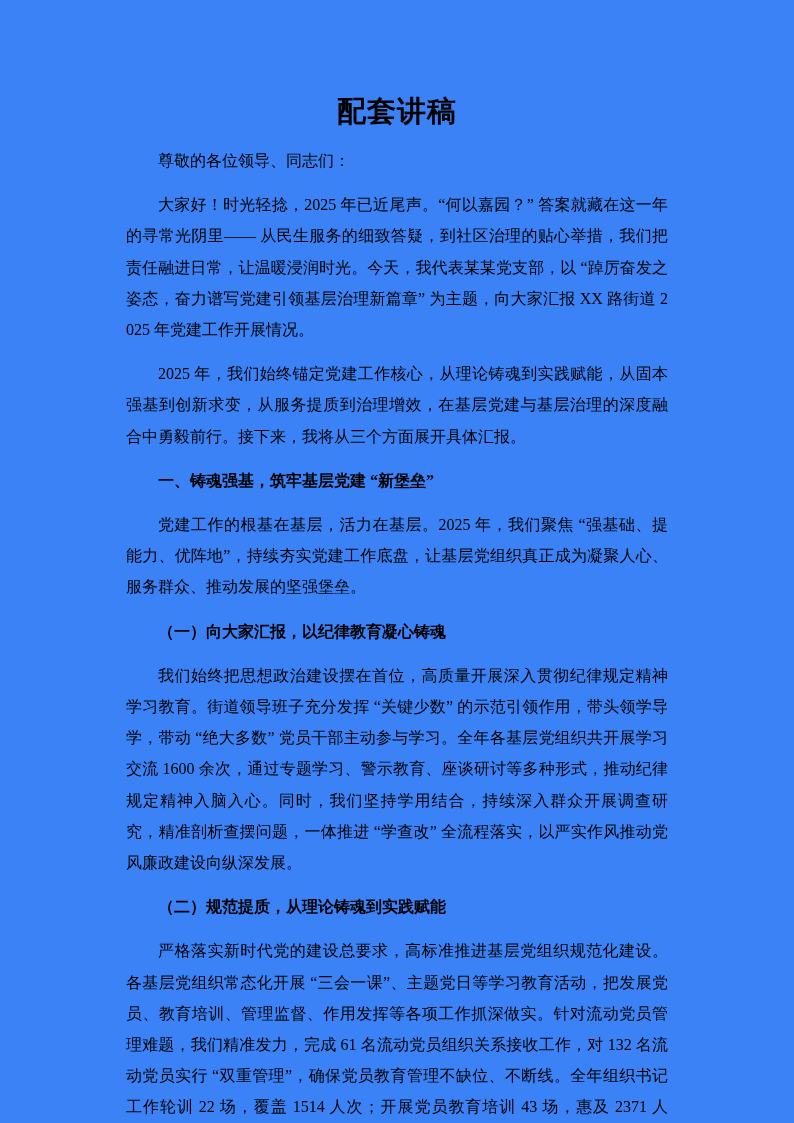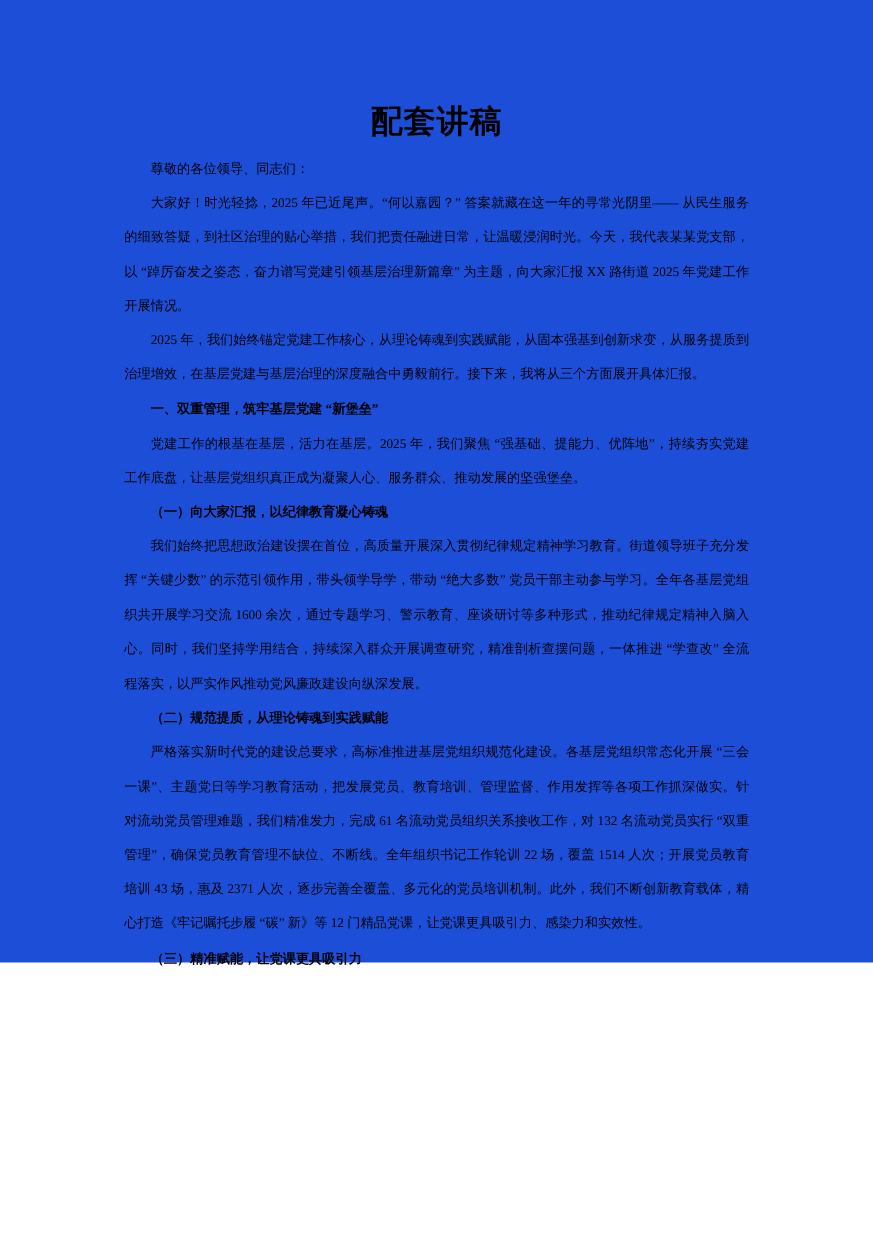--- a/index.html
+++ b/index.html
@@ -6,58 +6,58 @@
     margin: 0;
     padding: 0;
     background: #ffffff;
     width: 794px;
     height: 1123px;
     overflow: hidden;
   }
   .page {
     position: relative;
     width: 794px;
-    height: 875px;
-    background: #1d4ed8;
+    height: 1123px;
+    background: #3b82f6;
     color: #000000;
     font-family: "Liberation Serif", "DejaVu Serif", serif;
     box-sizing: border-box;
     padding: 91px 113px 0 113px;
   }
   .doc-title {
     margin: 0 0 6px 0;
     font-size: 29px;
     font-weight: bold;
     line-height: 41px;
     text-align: center;
     letter-spacing: 1px;
   }
   .doc-body p {
-    margin: 0;
-    font-size: 12px;
+    margin: 13px;
+    font-size: 16px;
     line-height: 31.2px;
     text-align: justify;
     text-indent: 2em;
     word-break: break-all;
   }
   .doc-body p.heading {
     font-weight: bold;
   }
 </style>
 </head>
 <body>
 
 <div class="page">
   <h1 class="doc-title">配套讲稿</h1>
 
   <div class="doc-body">
     <p class="body">尊敬的各位领导、同志们：</p>
     <p class="body">大家好！时光轻捻，2025 年已近尾声。“何以嘉园？” 答案就藏在这一年的寻常光阴里—— 从民生服务的细致答疑，到社区治理的贴心举措，我们把责任融进日常，让温暖浸润时光。今天，我代表某某党支部，以 “踔厉奋发之姿态，奋力谱写党建引领基层治理新篇章” 为主题，向大家汇报 XX 路街道 2025 年党建工作开展情况。</p>
     <p class="body">2025 年，我们始终锚定党建工作核心，从理论铸魂到实践赋能，从固本强基到创新求变，从服务提质到治理增效，在基层党建与基层治理的深度融合中勇毅前行。接下来，我将从三个方面展开具体汇报。</p>
-    <p class="heading">一、双重管理，筑牢基层党建 “新堡垒”</p>
+    <p class="heading">一、铸魂强基，筑牢基层党建 “新堡垒”</p>
     <p class="body">党建工作的根基在基层，活力在基层。2025 年，我们聚焦 “强基础、提能力、优阵地”，持续夯实党建工作底盘，让基层党组织真正成为凝聚人心、服务群众、推动发展的坚强堡垒。</p>
     <p class="heading">（一）向大家汇报，以纪律教育凝心铸魂</p>
     <p class="body">我们始终把思想政治建设摆在首位，高质量开展深入贯彻纪律规定精神学习教育。街道领导班子充分发挥 “关键少数” 的示范引领作用，带头领学导学，带动 “绝大多数” 党员干部主动参与学习。全年各基层党组织共开展学习交流 1600 余次，通过专题学习、警示教育、座谈研讨等多种形式，推动纪律规定精神入脑入心。同时，我们坚持学用结合，持续深入群众开展调查研究，精准剖析查摆问题，一体推进 “学查改” 全流程落实，以严实作风推动党风廉政建设向纵深发展。</p>
     <p class="heading">（二）规范提质，从理论铸魂到实践赋能</p>
     <p class="body">严格落实新时代党的建设总要求，高标准推进基层党组织规范化建设。各基层党组织常态化开展 “三会一课”、主题党日等学习教育活动，把发展党员、教育培训、管理监督、作用发挥等各项工作抓深做实。针对流动党员管理难题，我们精准发力，完成 61 名流动党员组织关系接收工作，对 132 名流动党员实行 “双重管理”，确保党员教育管理不缺位、不断线。全年组织书记工作轮训 22 场，覆盖 1514 人次；开展党员教育培训 43 场，惠及 2371 人次，逐步完善全覆盖、多元化的党员培训机制。此外，我们不断创新教育载体，精心打造《牢记嘱托步履 “碳” 新》等 12 门精品党课，让党课更具吸引力、感染力和实效性。</p>
     <p class="heading">（三）精准赋能，让党课更具吸引力</p>
   </div>
 </div>
 
 </body></html>

